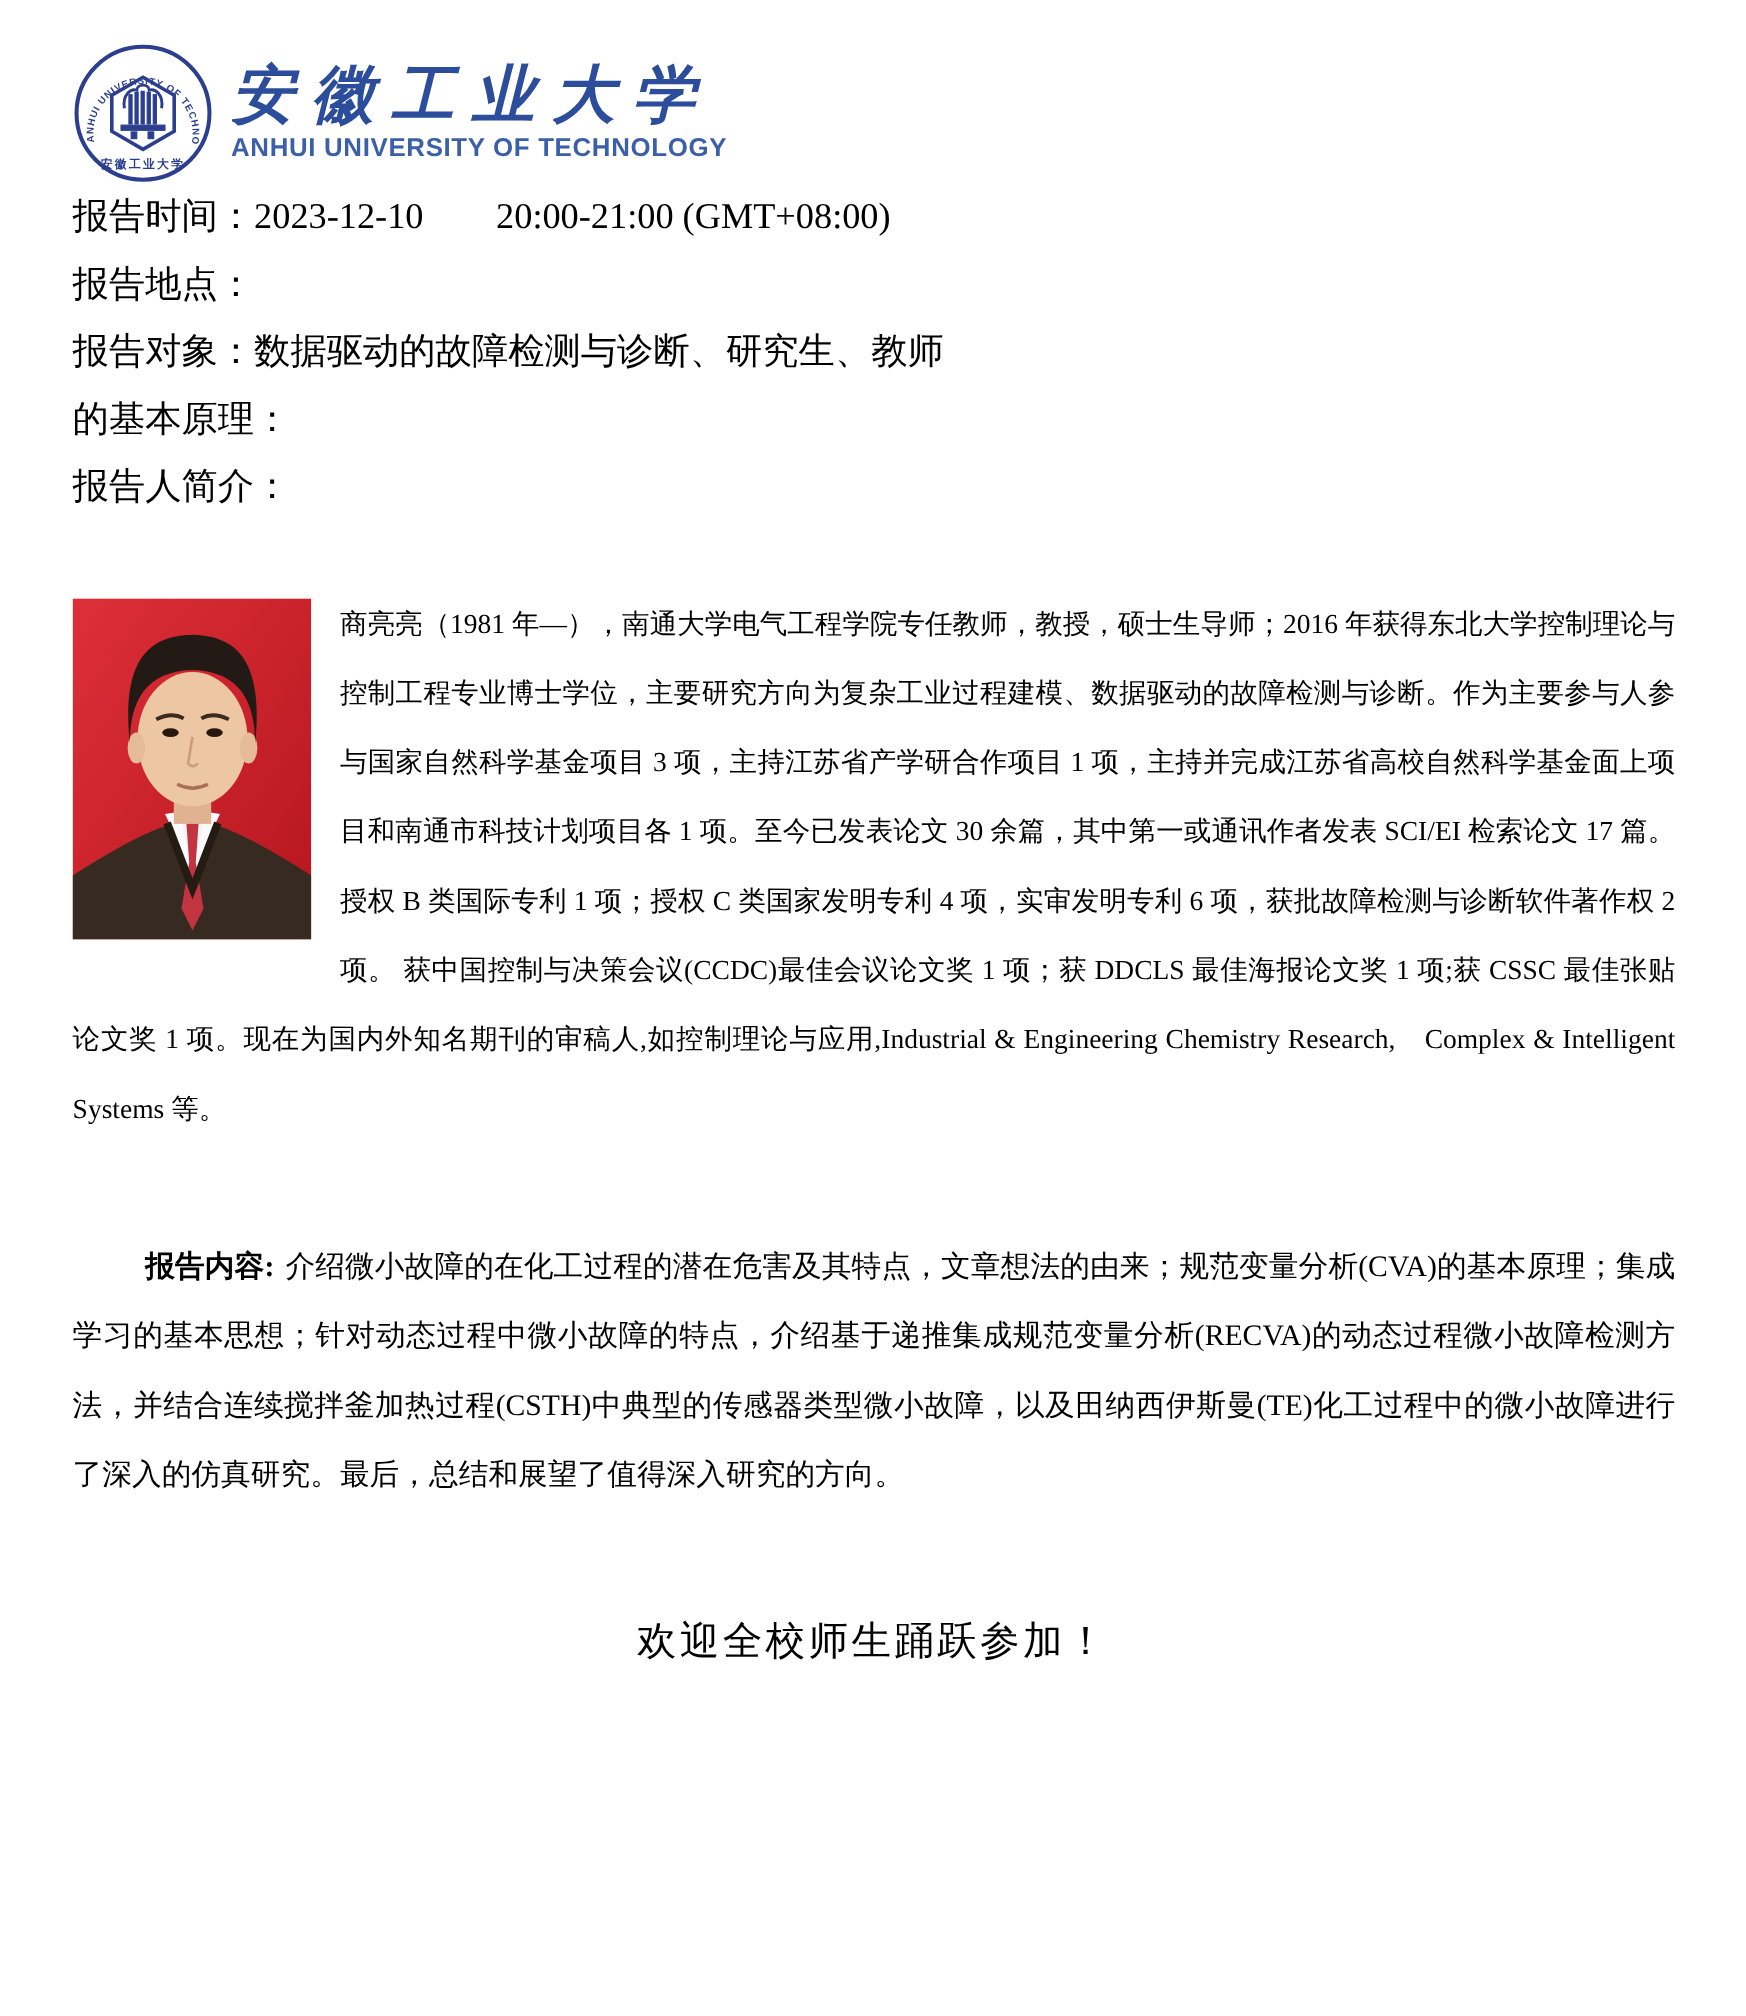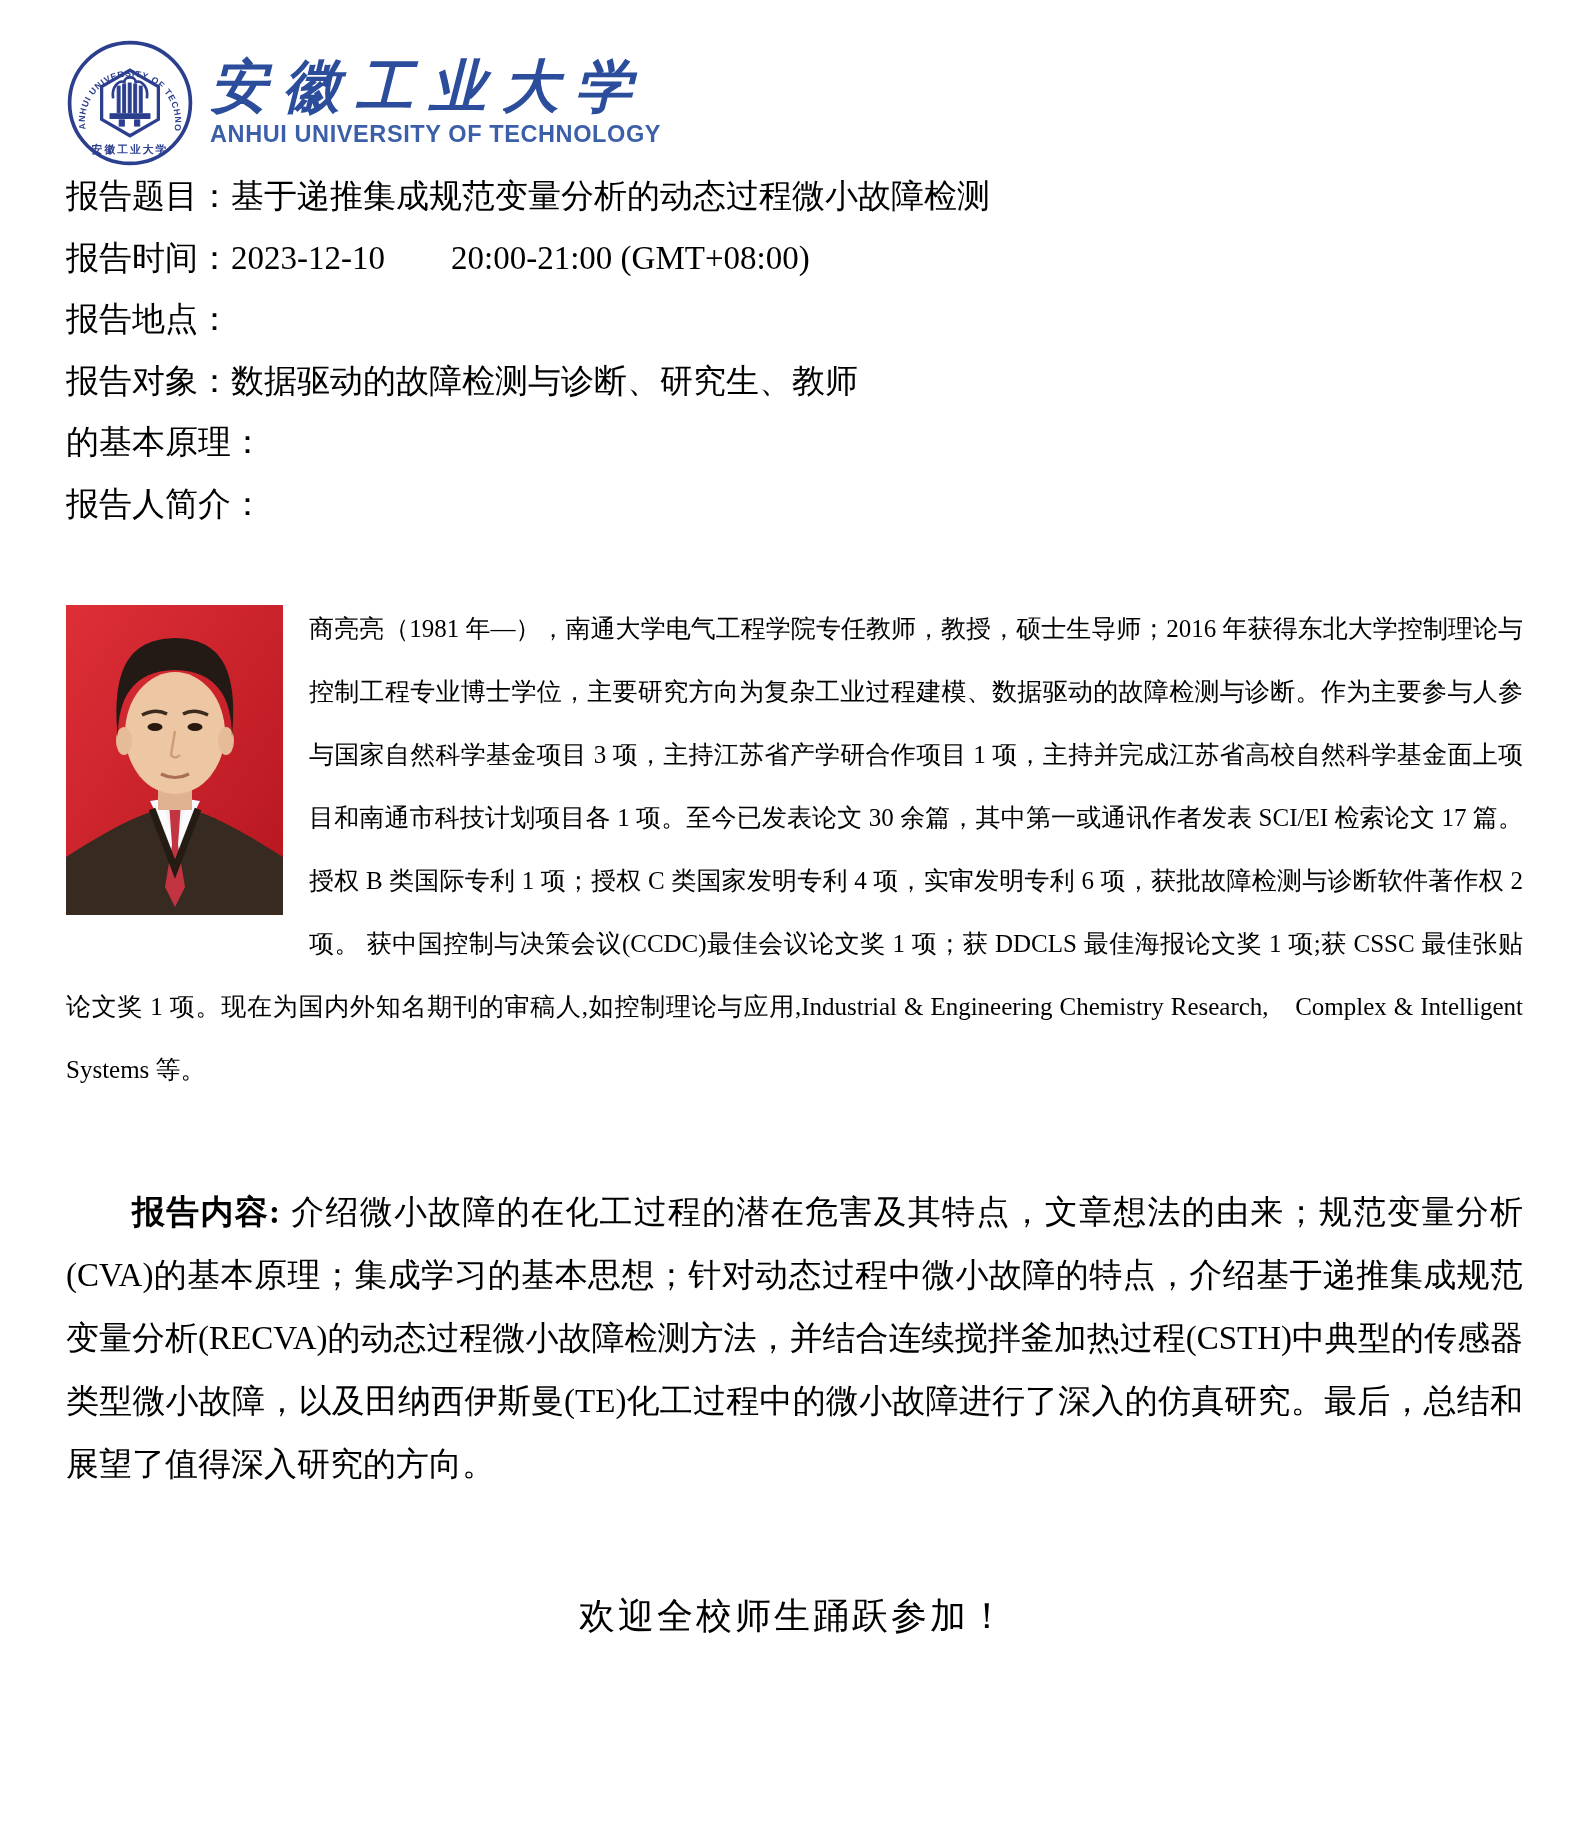--- a/index.html
+++ b/index.html
@@ -42,21 +42,21 @@
   }
   .photo{
     float:left;width:217px;height:310px;
     margin:8px 26px 6px 0;
   }
   .photo svg{display:block;width:217px;height:310px;}
   .bio::after{content:"";display:block;clear:both;}
   
   .content{
     margin:80px 64px 0 66px;
-    font-size:33px;line-height:63px;
+    font-size:27px;line-height:63px;
     text-align:justify;text-justify:inter-character;
     text-indent:66px;
   }
   .content-label{font-weight:bold;margin-right:10px;}
   
   .welcome{
     margin-top:96px;text-align:center;
     font-size:36px;font-weight:normal;letter-spacing:3px;
   }
 </style>
@@ -89,24 +89,20 @@
       </g>
       <text x="62.5" y="111" text-anchor="middle" font-size="10.5" font-weight="bold" fill="#2c3f8e" letter-spacing="2">安徽工业大学</text>
     </svg>
     <div class="logo-text">
       <div class="logo-cn">安徽工业大学</div>
       <div class="logo-en">ANHUI UNIVERSITY OF TECHNOLOGY</div>
     </div>
   </header>
 
   <div class="info">
-    <div class="info-row">
-      <span class="lbl">报告题目：</span>
-      <span class="val">基于递推集成规范变量分析的动态过程微小故障检测</span>
-    </div>
     <div class="info-row">
       <span class="lbl">报告时间：</span>
       <span class="val">2023-12-10　　20:00-21:00 (GMT+08:00)</span>
     </div>
     <div class="info-row">
       <span class="lbl">报告地点：</span>
     </div>
     <div class="info-row">
       <span class="lbl">报告对象：</span>
       <span class="val">数据驱动的故障检测与诊断、研究生、教师</span>

